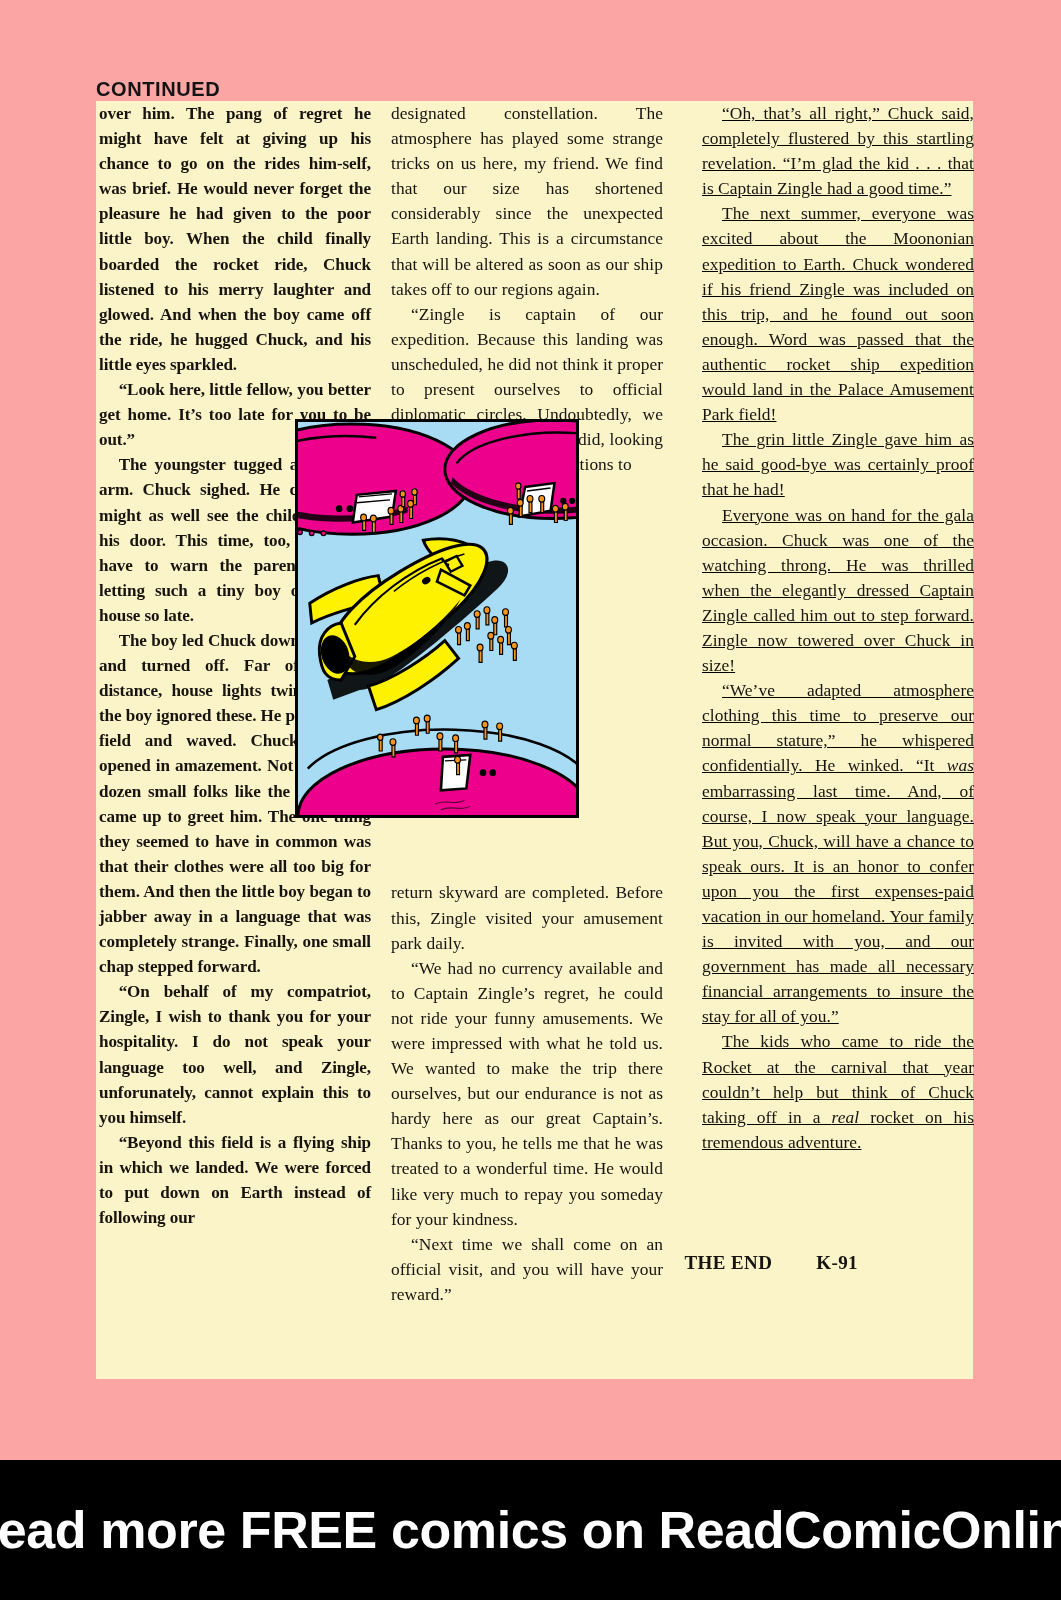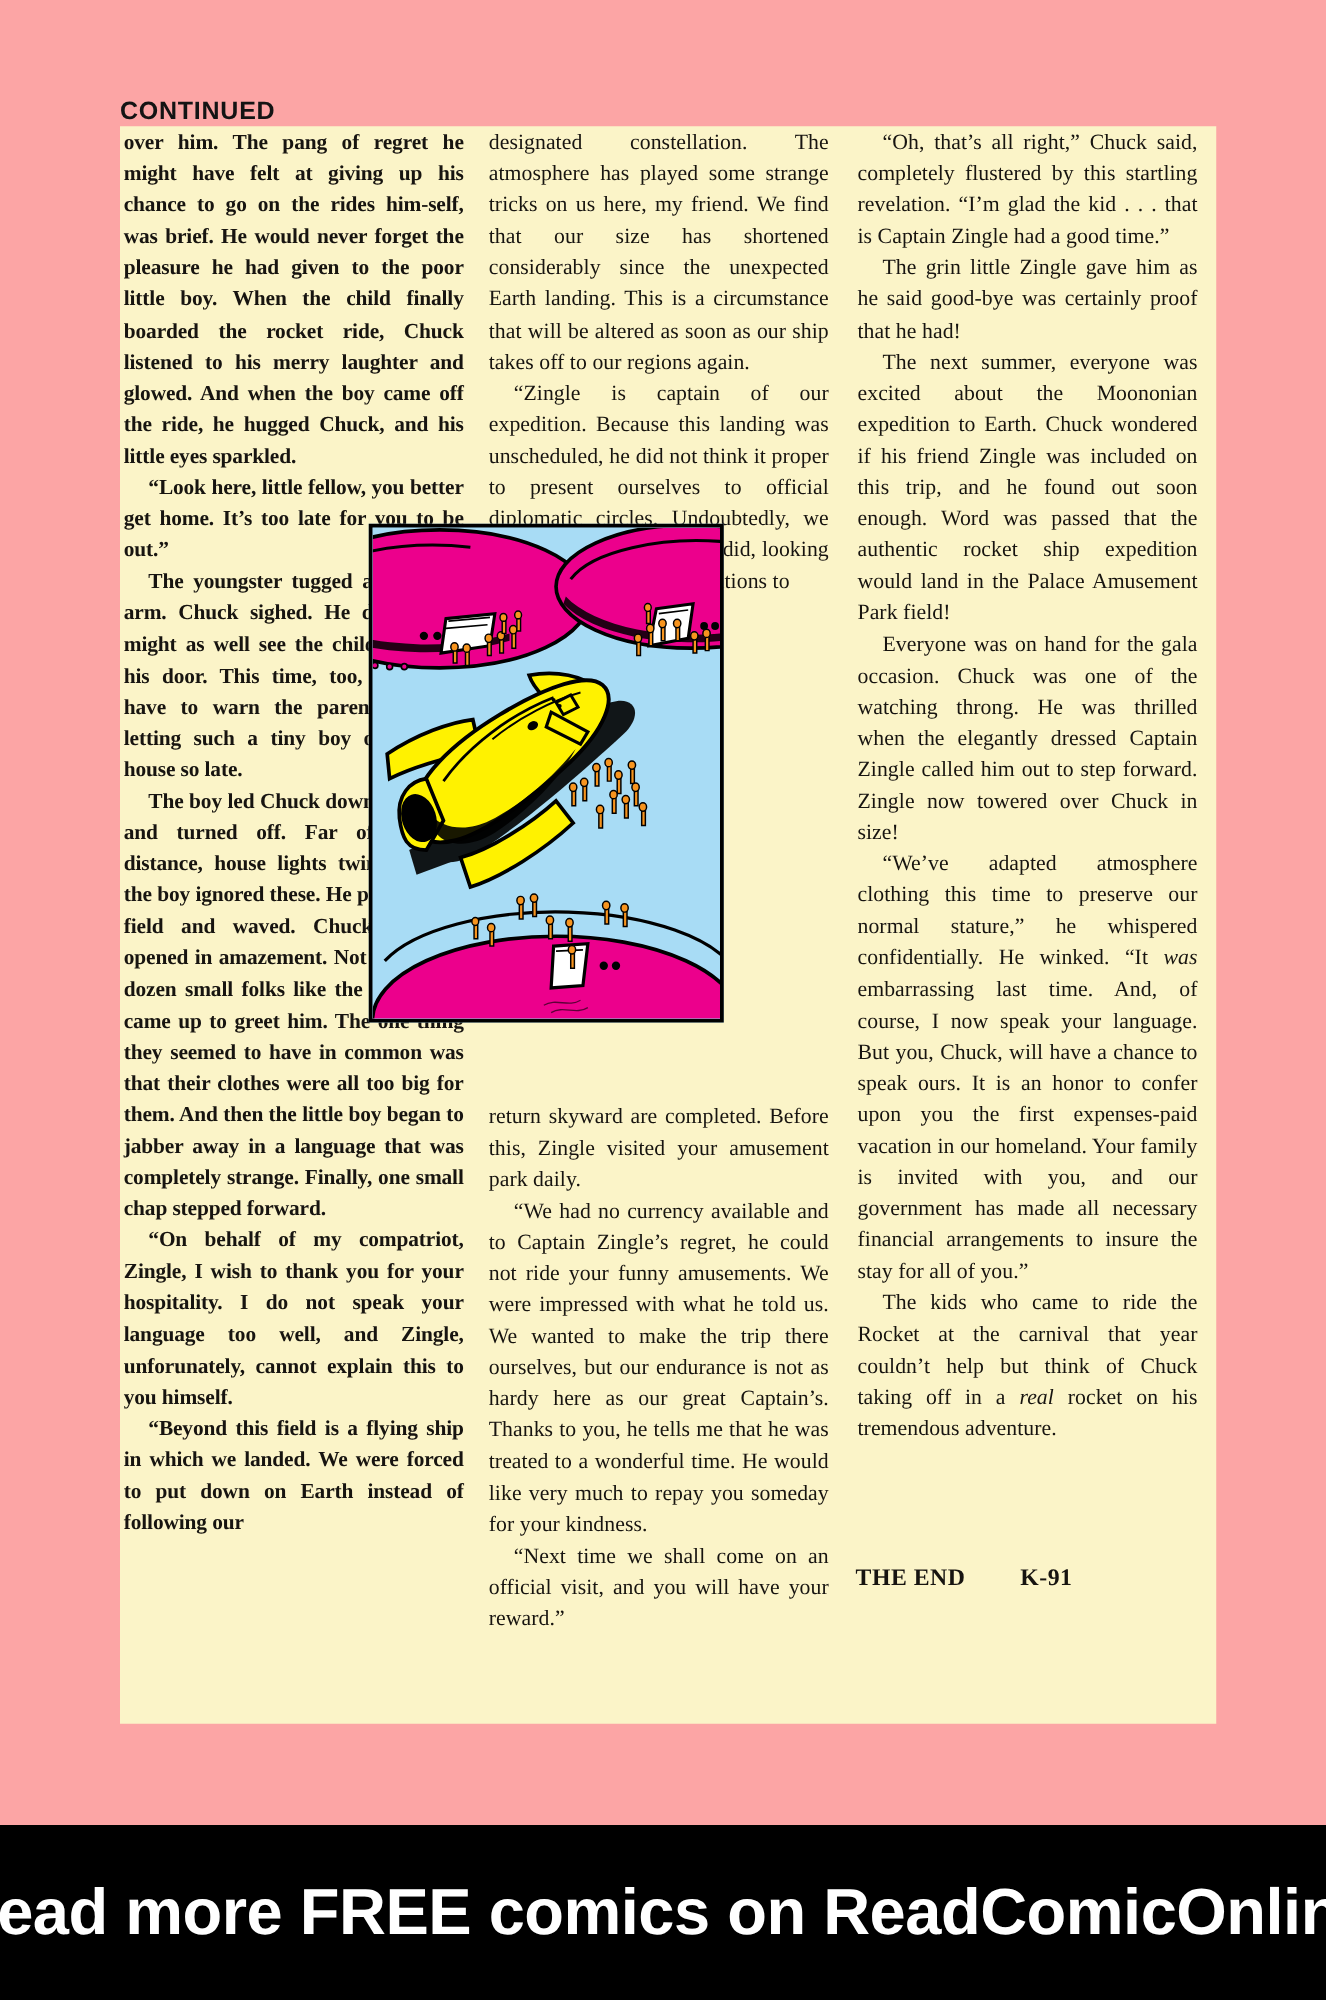--- a/index.html
+++ b/index.html
@@ -56,21 +56,21 @@
     height: 1278px;
   }
   .col {
     position: absolute;
     top: 0;
     width: 272px;
     height: 1278px;
   }
   #col-1 { left: 3px; }
   #col-2 { left: 295px; }
-  #col-3 { left: 590px; }
+  #col-3 { left: 606px; text-decoration: underline; }
 
   .col p {
     margin: 0;
     text-align: justify;
     text-justify: inter-word;
     font-family: "Liberation Serif", serif;
     font-size: 17.4px;
     line-height: 25.1px;
     color: #171410;
     text-indent: 1.15em;
@@ -168,22 +168,22 @@
 
       <div style="height:403px"></div>
 
       <p class="noindent">return skyward are completed. Before this, Zingle visited your amusement park daily.</p>
       <p>“We had no currency available and to Captain Zingle’s regret, he could not ride your funny amusements. We were impressed with what he told us. We wanted to make the trip there ourselves, but our endurance is not as hardy here as our great Captain’s. Thanks to you, he tells me that he was treated to a wonderful time. He would like very much to repay you someday for your kindness.</p>
       <p>“Next time we shall come on an official visit, and you will have your reward.”</p>
     </div>
 
     <div class="col" id="col-3">
       <p>“Oh, that’s all right,” Chuck said, completely flustered by this startling revelation. “I’m glad the kid . . . that is Captain Zingle had a good time.”</p>
+      <p>The next summer, everyone was excited about the Moononian expedition to Earth. Chuck wondered if his friend Zingle was included on this trip, and he found out soon enough. Word was passed that the authentic rocket ship expedition would land in the Palace Amusement Park field!</p>
       <p>The grin little Zingle gave him as he said good-bye was certainly proof that he had!</p>
-      <p>The next summer, everyone was excited about the Moononian expedition to Earth. Chuck wondered if his friend Zingle was included on this trip, and he found out soon enough. Word was passed that the authentic rocket ship expedition would land in the Palace Amusement Park field!</p>
       <p>Everyone was on hand for the gala occasion. Chuck was one of the watching throng. He was thrilled when the elegantly dressed Captain Zingle called him out to step forward. Zingle now towered over Chuck in size!</p>
 
       <p><span>“We’ve adapted atmosphere clothing this time to preserve our normal stature,” he whispered confidentially. He winked. “It </span><i>was</i><span> embarrassing last time. And, of course, I now speak your language. But you, Chuck, will have a chance to speak ours. It is an honor to confer upon you the first expenses-paid vacation in our homeland. Your family is invited with you, and our government has made all necessary financial arrangements to insure the stay for all of you.”</span></p>
 
       <p><span>The kids who came to ride the Rocket at the carnival that year couldn’t help but think of Chuck taking off in a </span><i>real</i><span> rocket on his tremendous adventure.</span></p>
 
     </div>
 
   </div>
 

